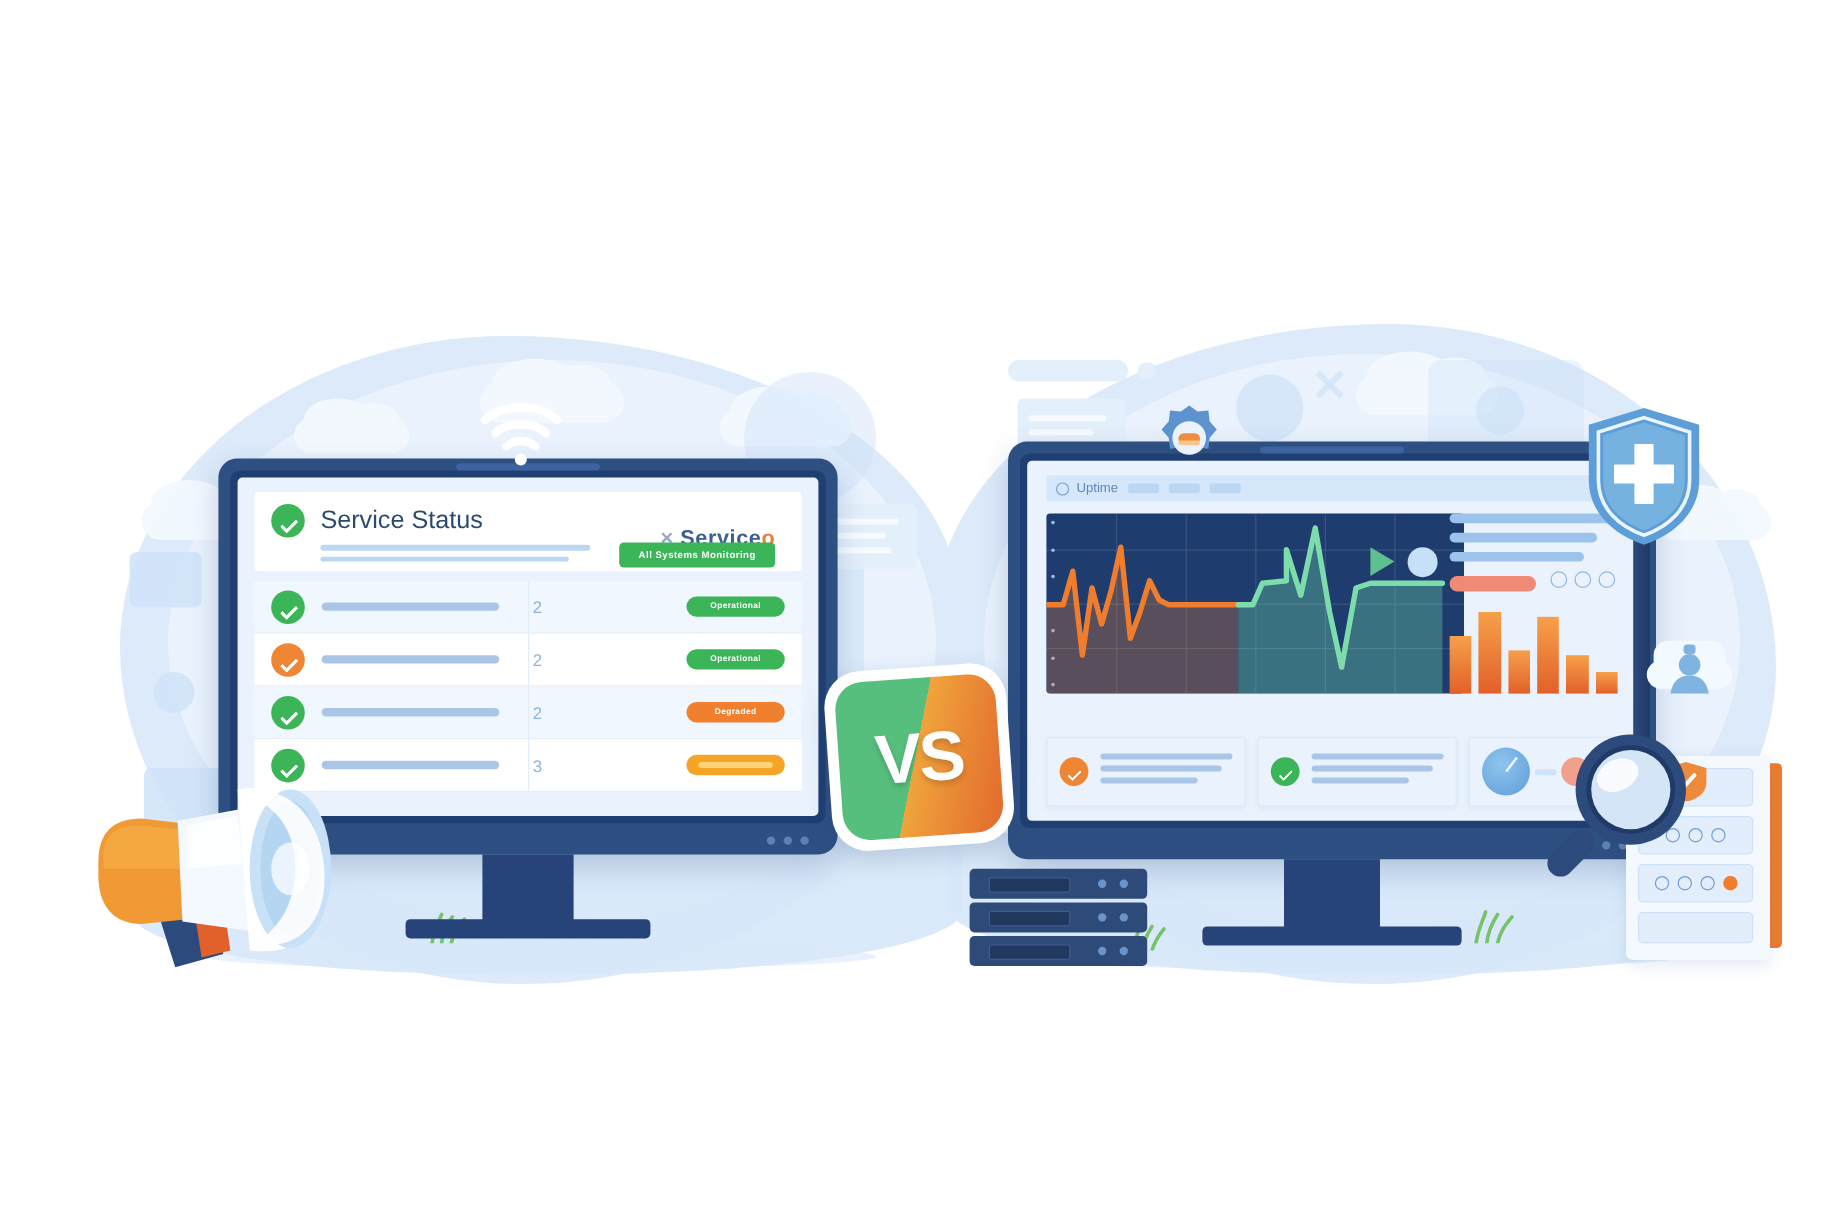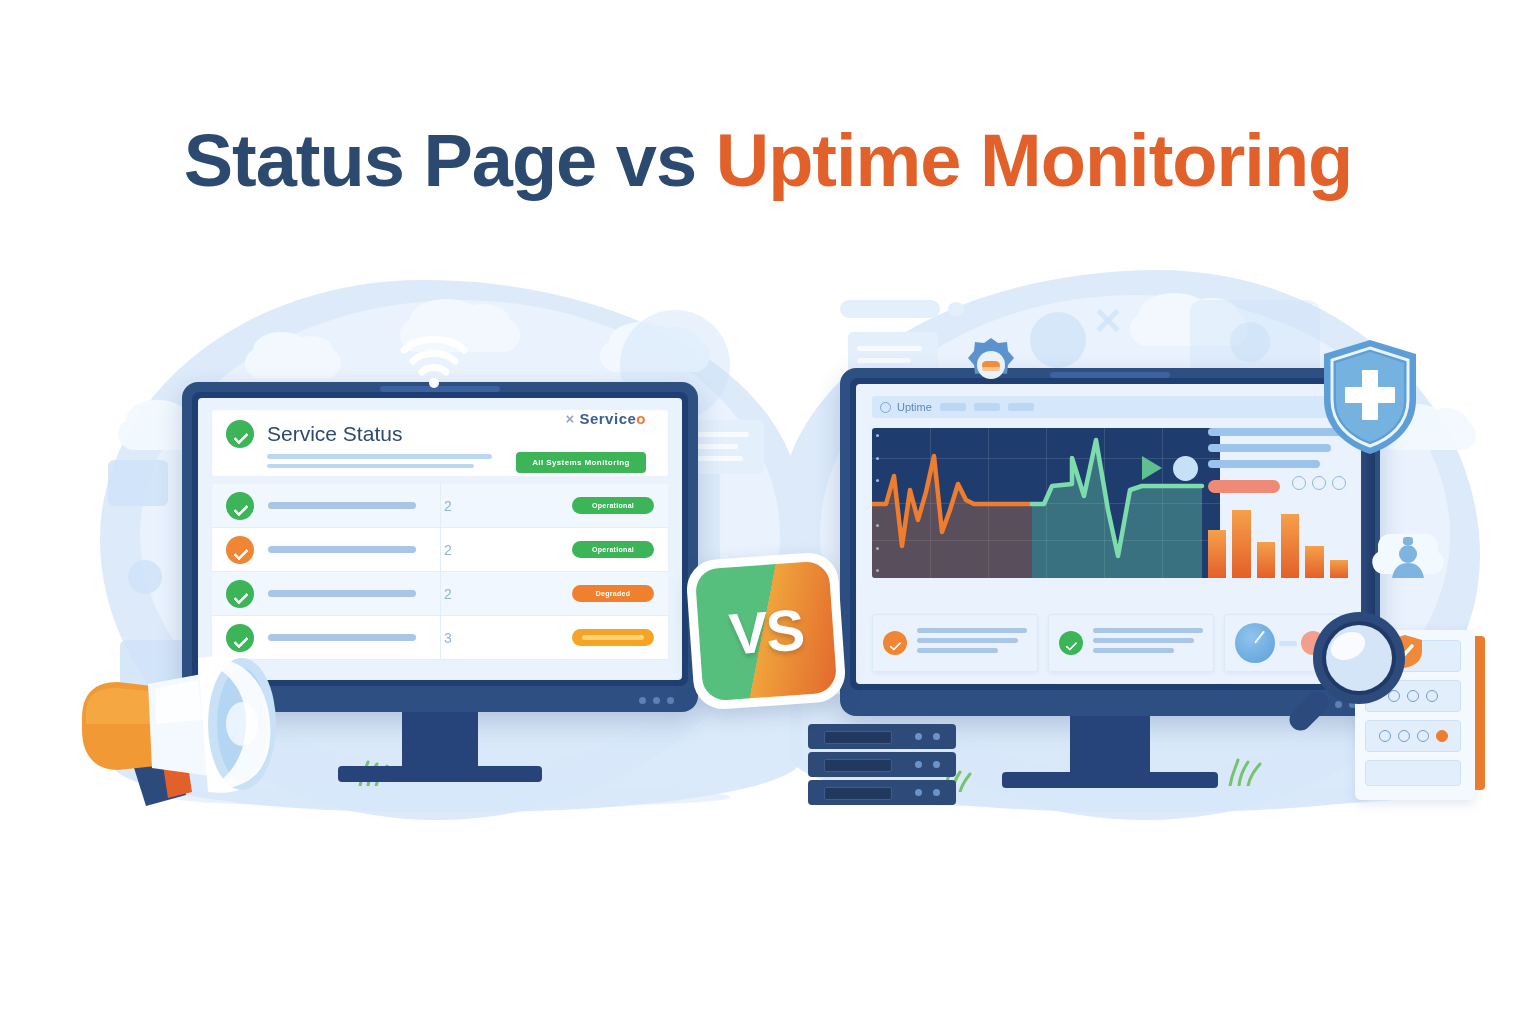--- a/index.html
+++ b/index.html
@@ -102,22 +102,22 @@
   .check:after {
     content:""; position:absolute; left:8px; top:13px;
     width:11px; height:5px; border-left:3.2px solid #fff; border-bottom:3.2px solid #fff;
     transform:rotate(-45deg); border-radius:1px;
   }
   .check.orange { background:#f08634; }
   .sp-title {
     margin-left:13px; color:#2c4a70; font-size:21px; font-weight:400; line-height:28px;
   }
   .sp-logo {
-    position:absolute; right:22px; top:0;
-    color:#3c5f93; font-size:15px; font-weight:600; letter-spacing:.5px;
+    position:absolute; right:22px; top:28px;
+    color:#3c5f93; font-size:18px; font-weight:600; letter-spacing:.5px;
     filter:blur(.6px);
   }
   .sp-logo .dot { color:#ef7b33; }
   .sp-lines { position:absolute; left:55px; top:44px; width:225px; }
   .sp-lines i { display:block; height:4.5px; background:#bcd7f2; border-radius:3px; margin-bottom:5px; }
   .sp-lines i:nth-child(2){ width:92%; }
   .pill {
     position:absolute; right:22px; top:42px; width:130px; height:21px;
     background:#3cb558; border-radius:4px;
     color:#fff; font-size:8px; font-weight:700; letter-spacing:.4px;
@@ -284,23 +284,20 @@
 
   
   .doc-card { position:absolute; background:#e4effc; border-radius:5px; }
   .doc-card i { position:absolute; left:10%; height:5px; background:#f7fbff; border-radius:3px; }
 </style>
 </head>
 <body>
 
 <div id="stage">
 
-  <div class="title">
-    <span style="color: rgb(44, 74, 112);">Status Page</span><span style="color: rgb(44, 74, 112);"> vs </span><span class="t-accent" style="color: rgb(226, 96, 42);">Uptime Monitoring</span>
-  </div>
   <style>.title > span:first-child{color:#2c4a70}.title > span:nth-child(2){color:#2c4a70}</style>
 
   <div class="blob blob-l"></div>
   <div class="blob blob-r"></div>
   <div class="blob blob-l2"></div>
   <div class="blob blob-r2"></div>
 
   <div class="cloud" style="left:245px;top:348px;width:96px;height:30px;"></div>
   <div class="cloud" style="left:400px;top:318px;width:120px;height:34px;"></div>
   <div class="cloud" style="left:118px;top:418px;width:104px;height:32px;"></div>

